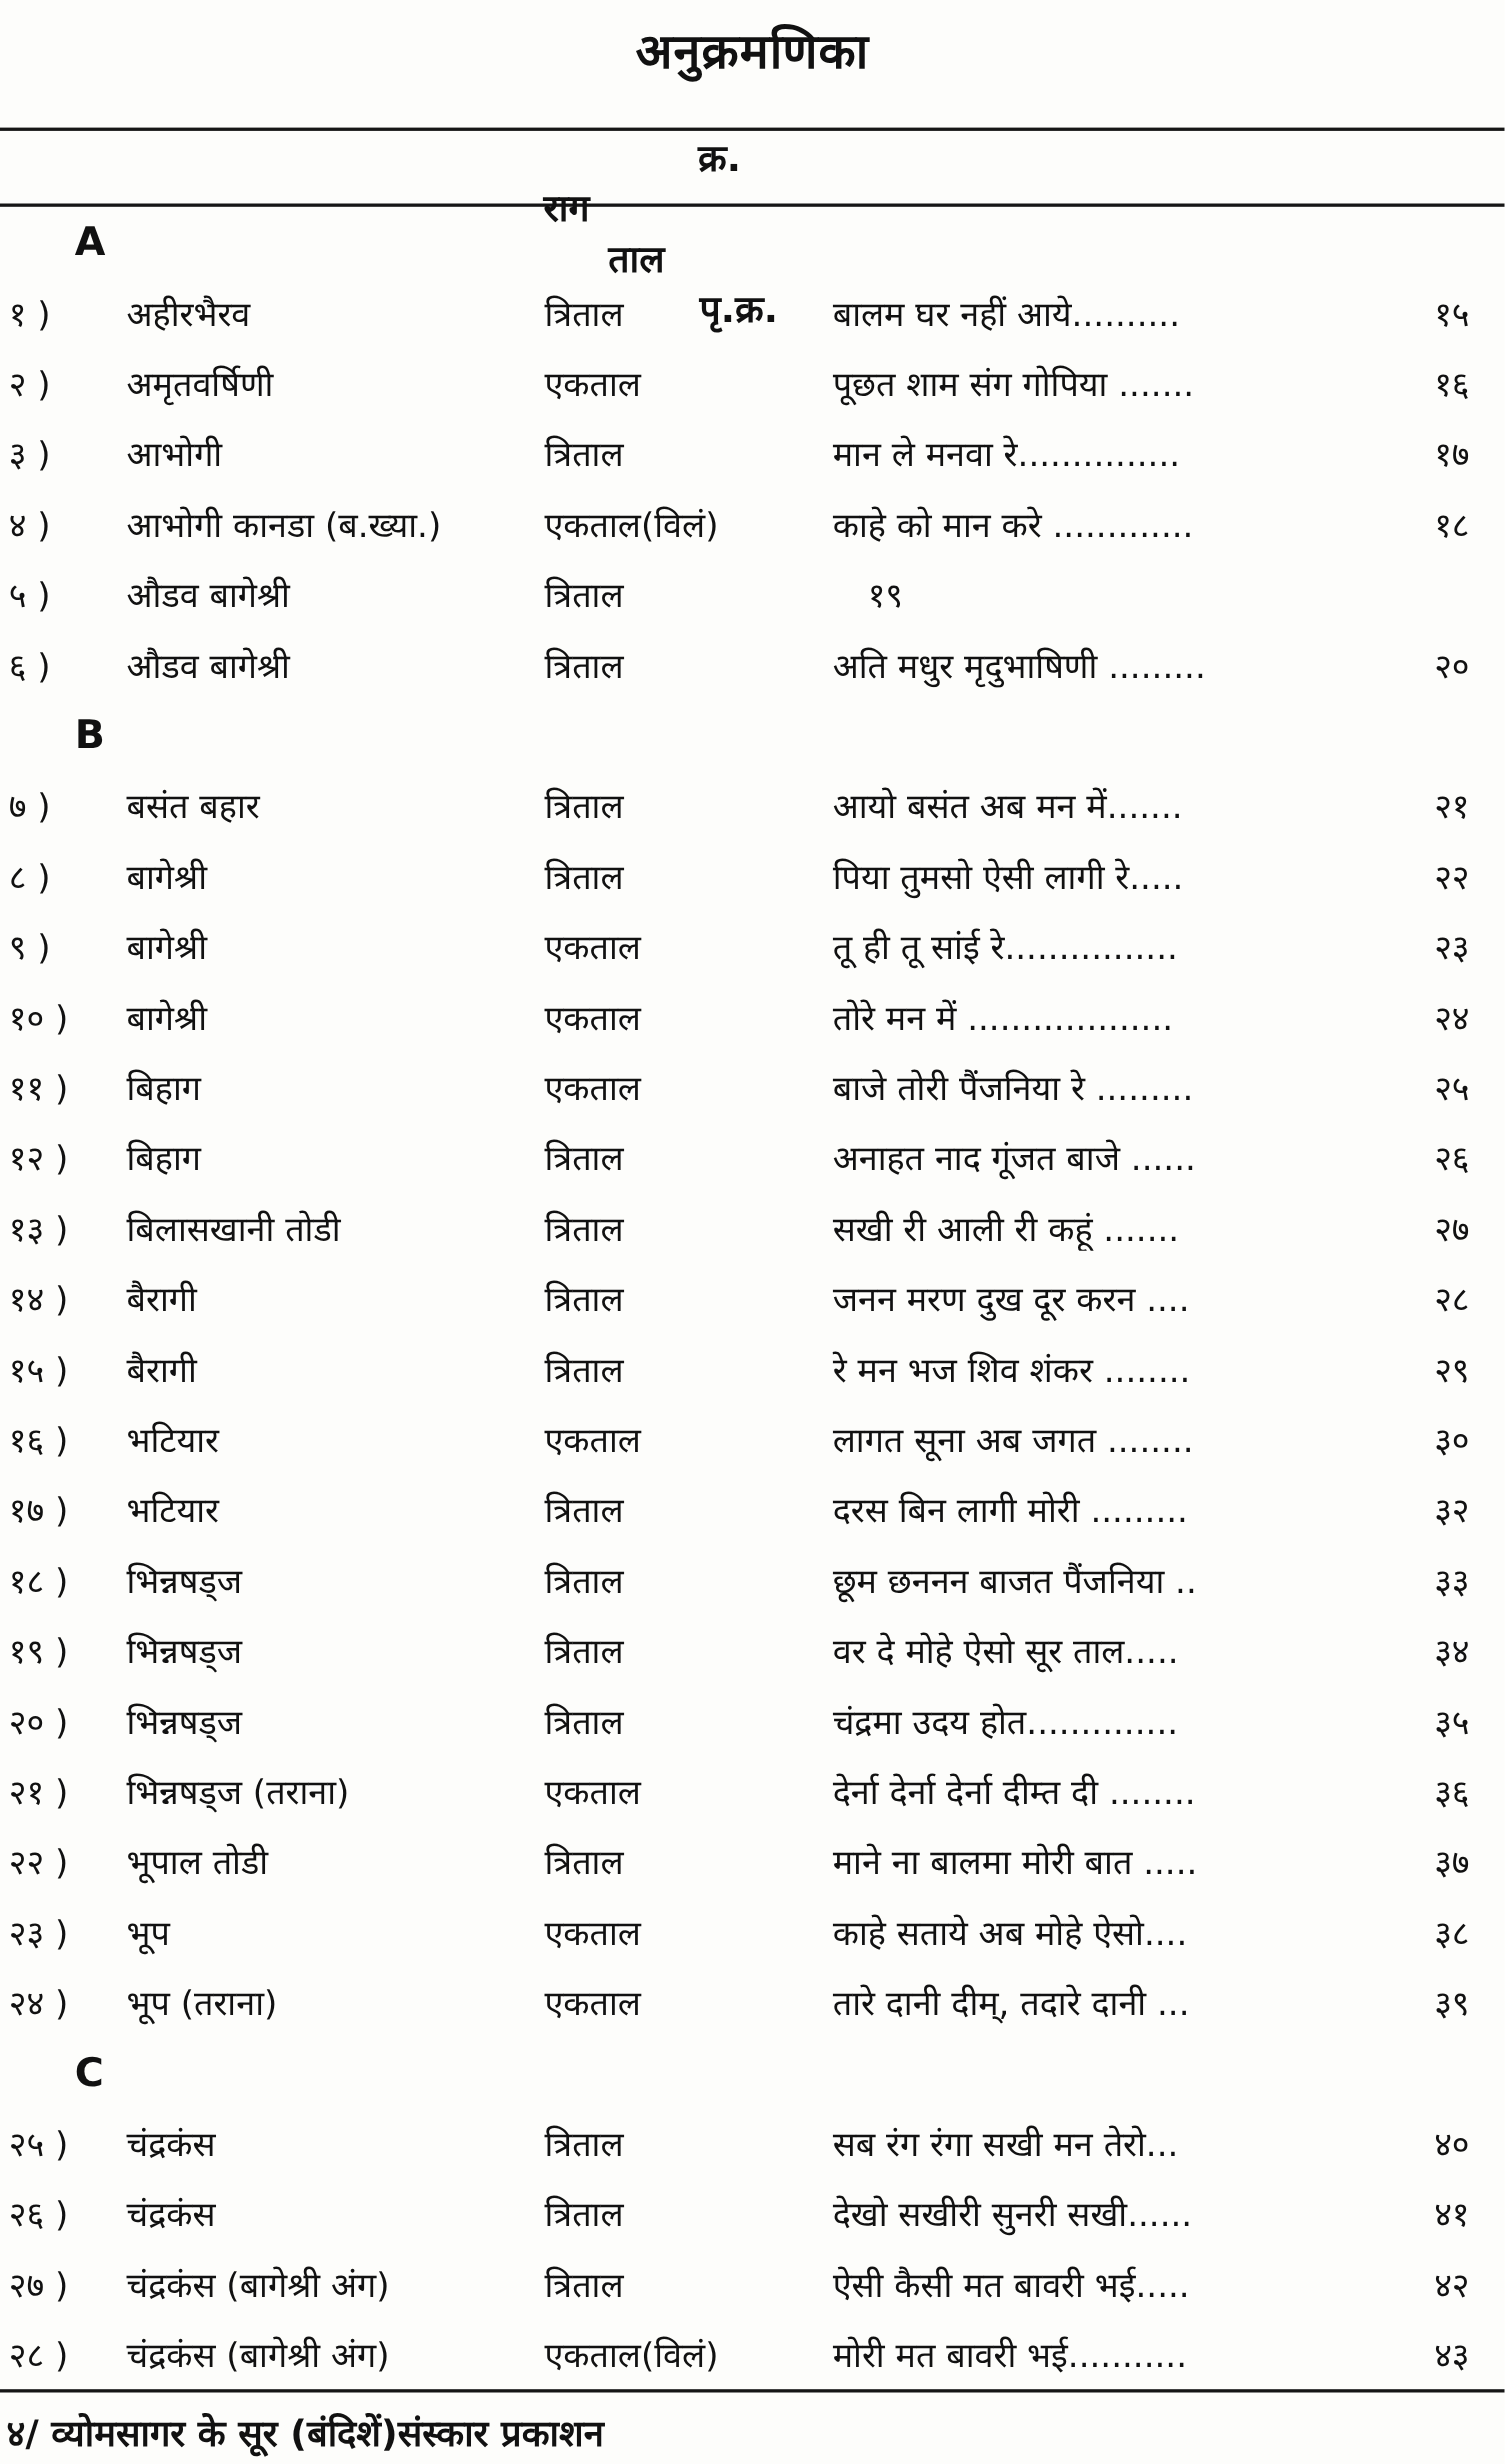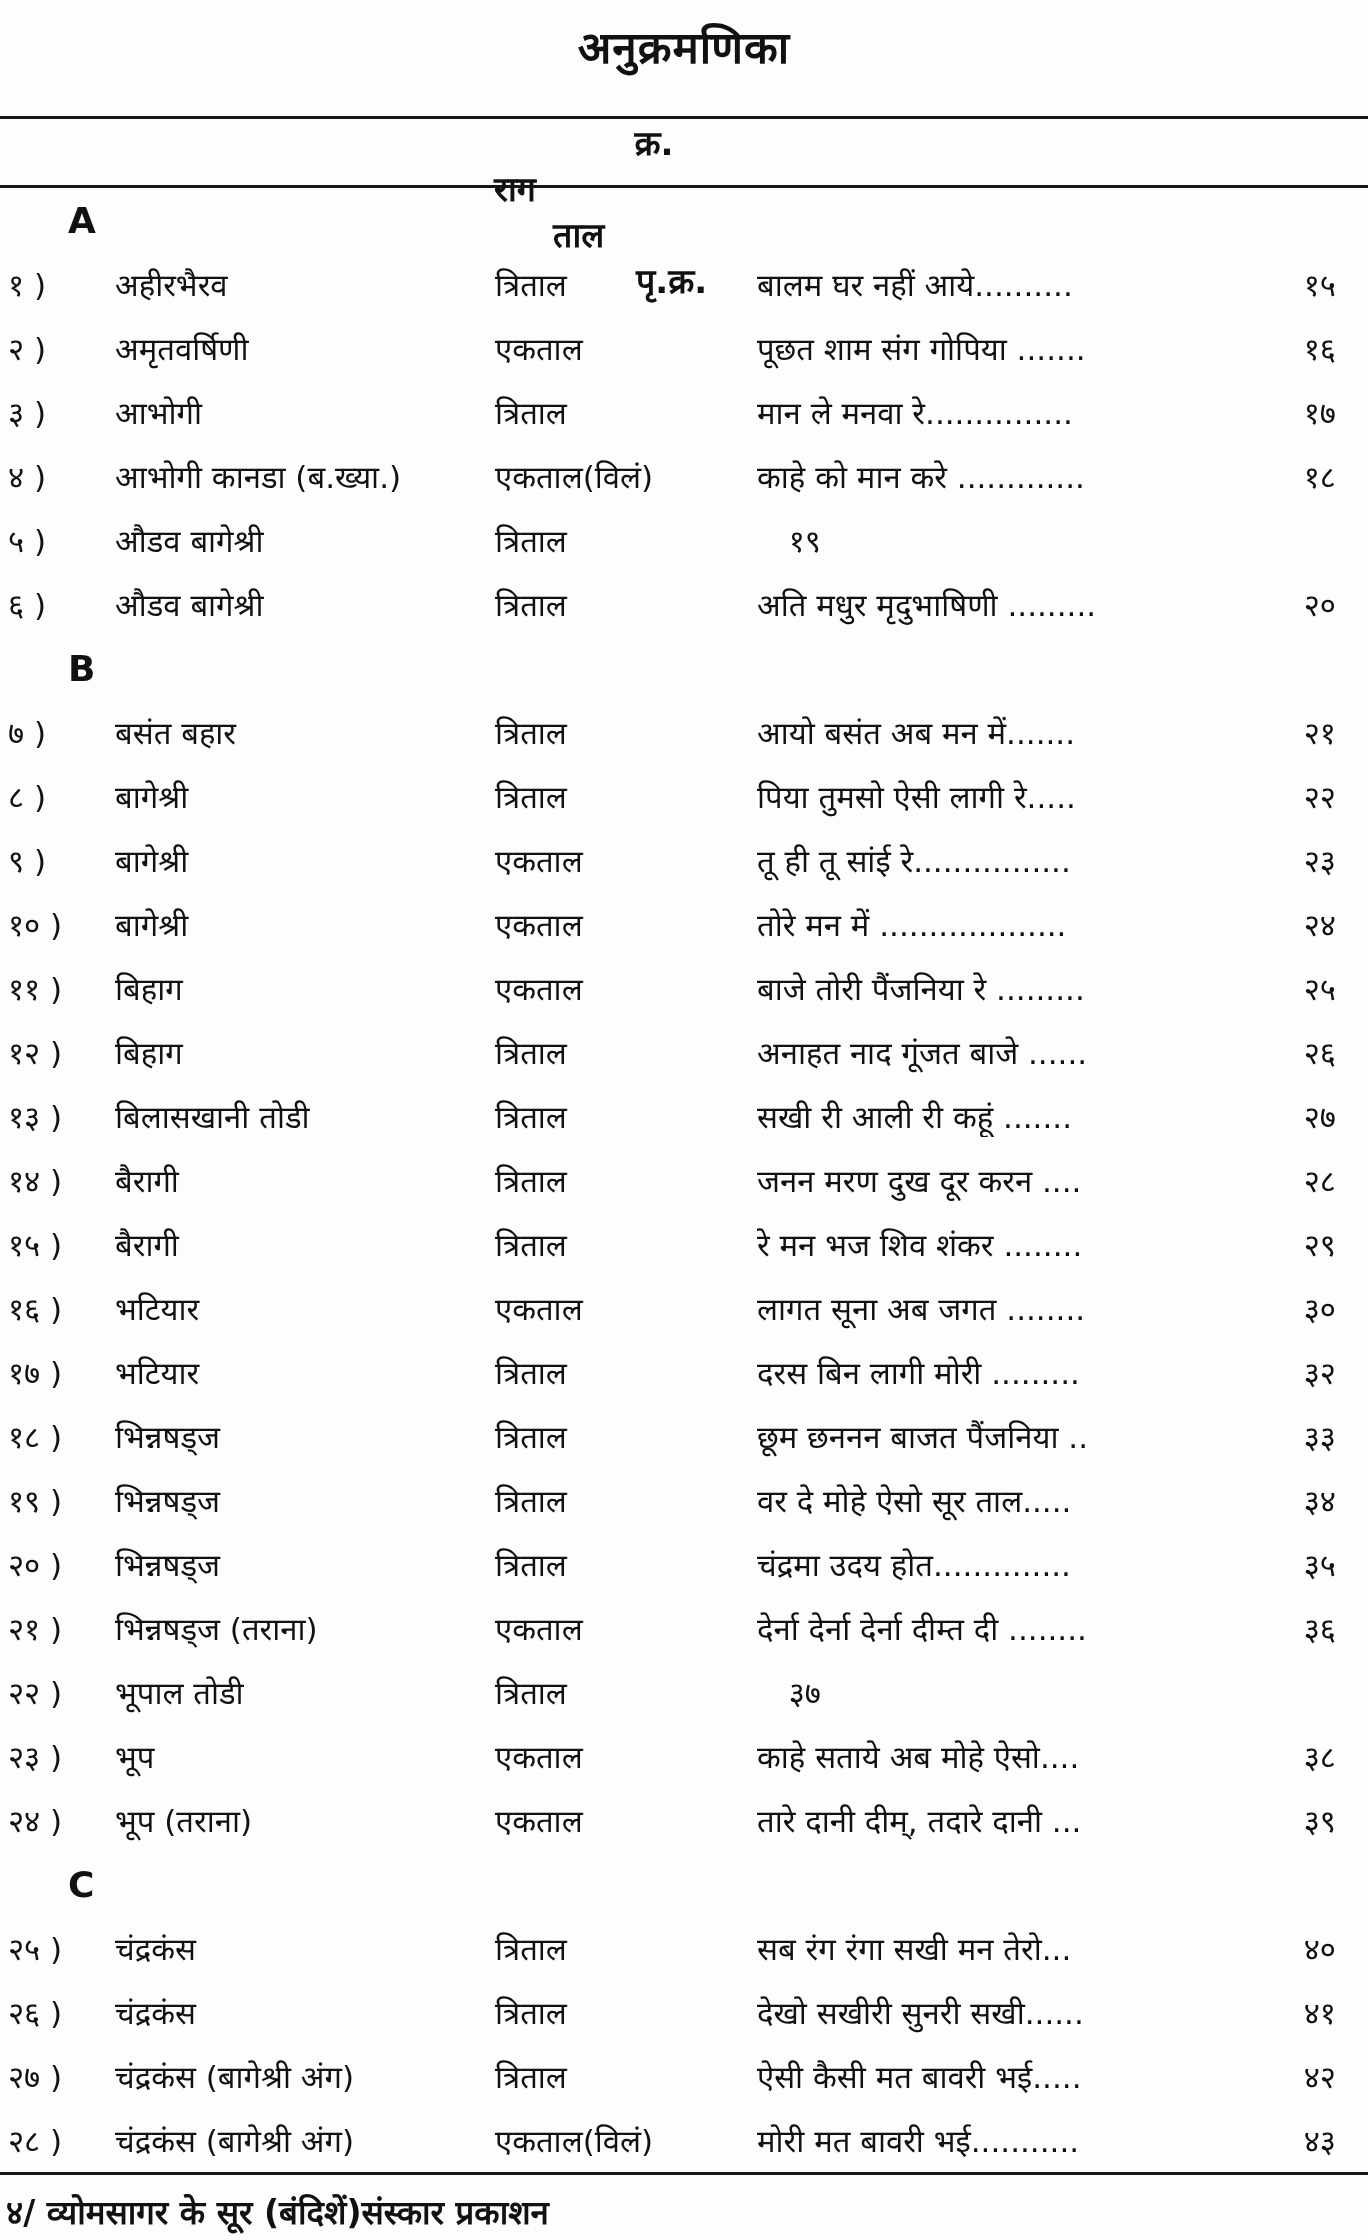--- a/index.html
+++ b/index.html
@@ -255,20 +255,21 @@
     <span class="col-raga">भिन्नषड्ज (तराना)</span>
     <span class="col-taal">एकताल</span>
     <span class="col-bol">देर्ना देर्ना देर्ना दीम्त दी ........</span>
     <span class="col-page">३६</span>
   </div>
 
   <div class="row toc-row">
     <span class="col-num">२२ )</span>
     <span class="col-raga">भूपाल तोडी</span>
     <span class="col-taal">त्रिताल</span>
+    <span class="col-bol">माने ना बालमा मोरी बात .....</span>
     <span class="col-page">३७</span>
   </div>
 
   <div class="row toc-row">
     <span class="col-num">२३ )</span>
     <span class="col-raga">भूप</span>
     <span class="col-taal">एकताल</span>
     <span class="col-bol">काहे सताये अब मोहे ऐसो....</span>
     <span class="col-page">३८</span>
   </div>

